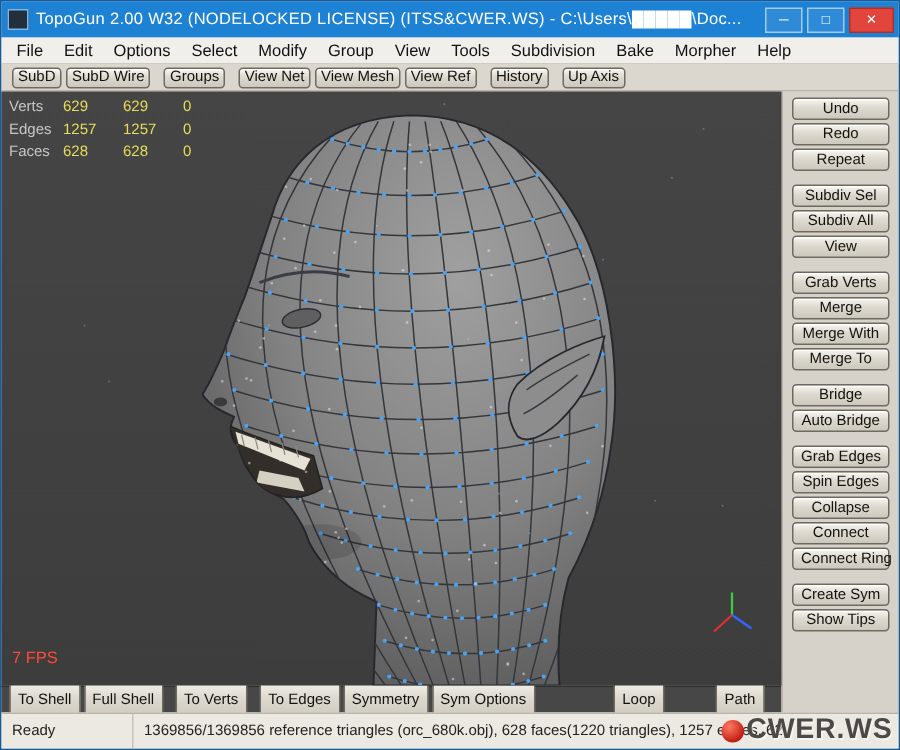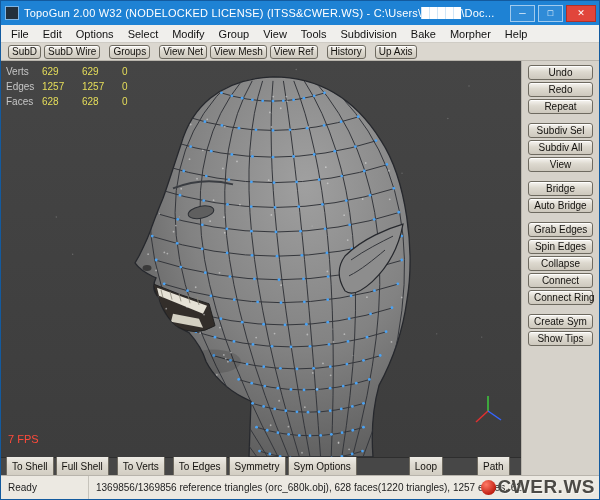--- a/index.html
+++ b/index.html
@@ -520,20 +520,26 @@
           <button class="btn rp-btn">Undo</button>
           <button class="btn rp-btn">Redo</button>
           <button class="btn rp-btn">Repeat</button>
         </div>
         <div class="rp-group">
           <button class="btn rp-btn">Subdiv Sel</button>
           <button class="btn rp-btn">Subdiv All</button>
           <button class="btn rp-btn">View</button>
         </div>
         <div class="rp-group">
+          <button class="btn rp-btn">Grab Verts</button>
+          <button class="btn rp-btn">Merge</button>
+          <button class="btn rp-btn">Merge With</button>
+          <button class="btn rp-btn">Merge To</button>
+        </div>
+        <div class="rp-group">
           <button class="btn rp-btn">Bridge</button>
           <button class="btn rp-btn">Auto Bridge</button>
         </div>
         <div class="rp-group">
           <button class="btn rp-btn">Grab Edges</button>
           <button class="btn rp-btn">Spin Edges</button>
           <button class="btn rp-btn">Collapse</button>
           <button class="btn rp-btn">Connect</button>
           <button class="btn rp-btn">Connect Ring</button>
         </div>

